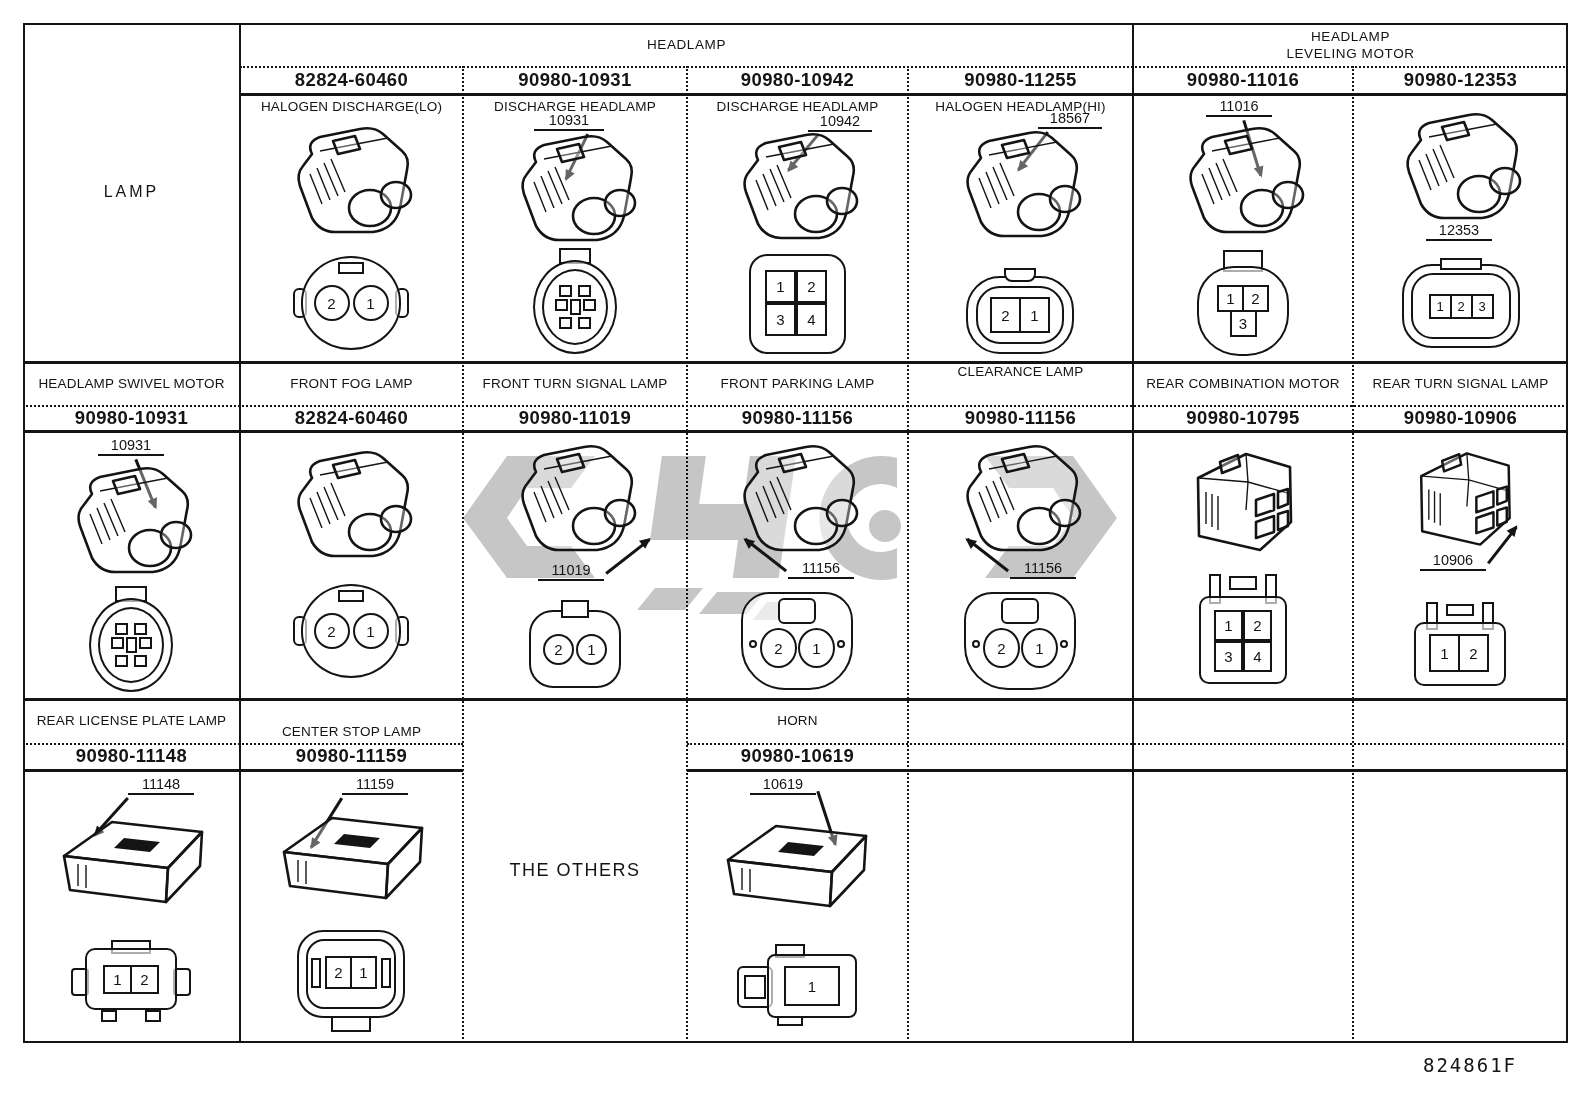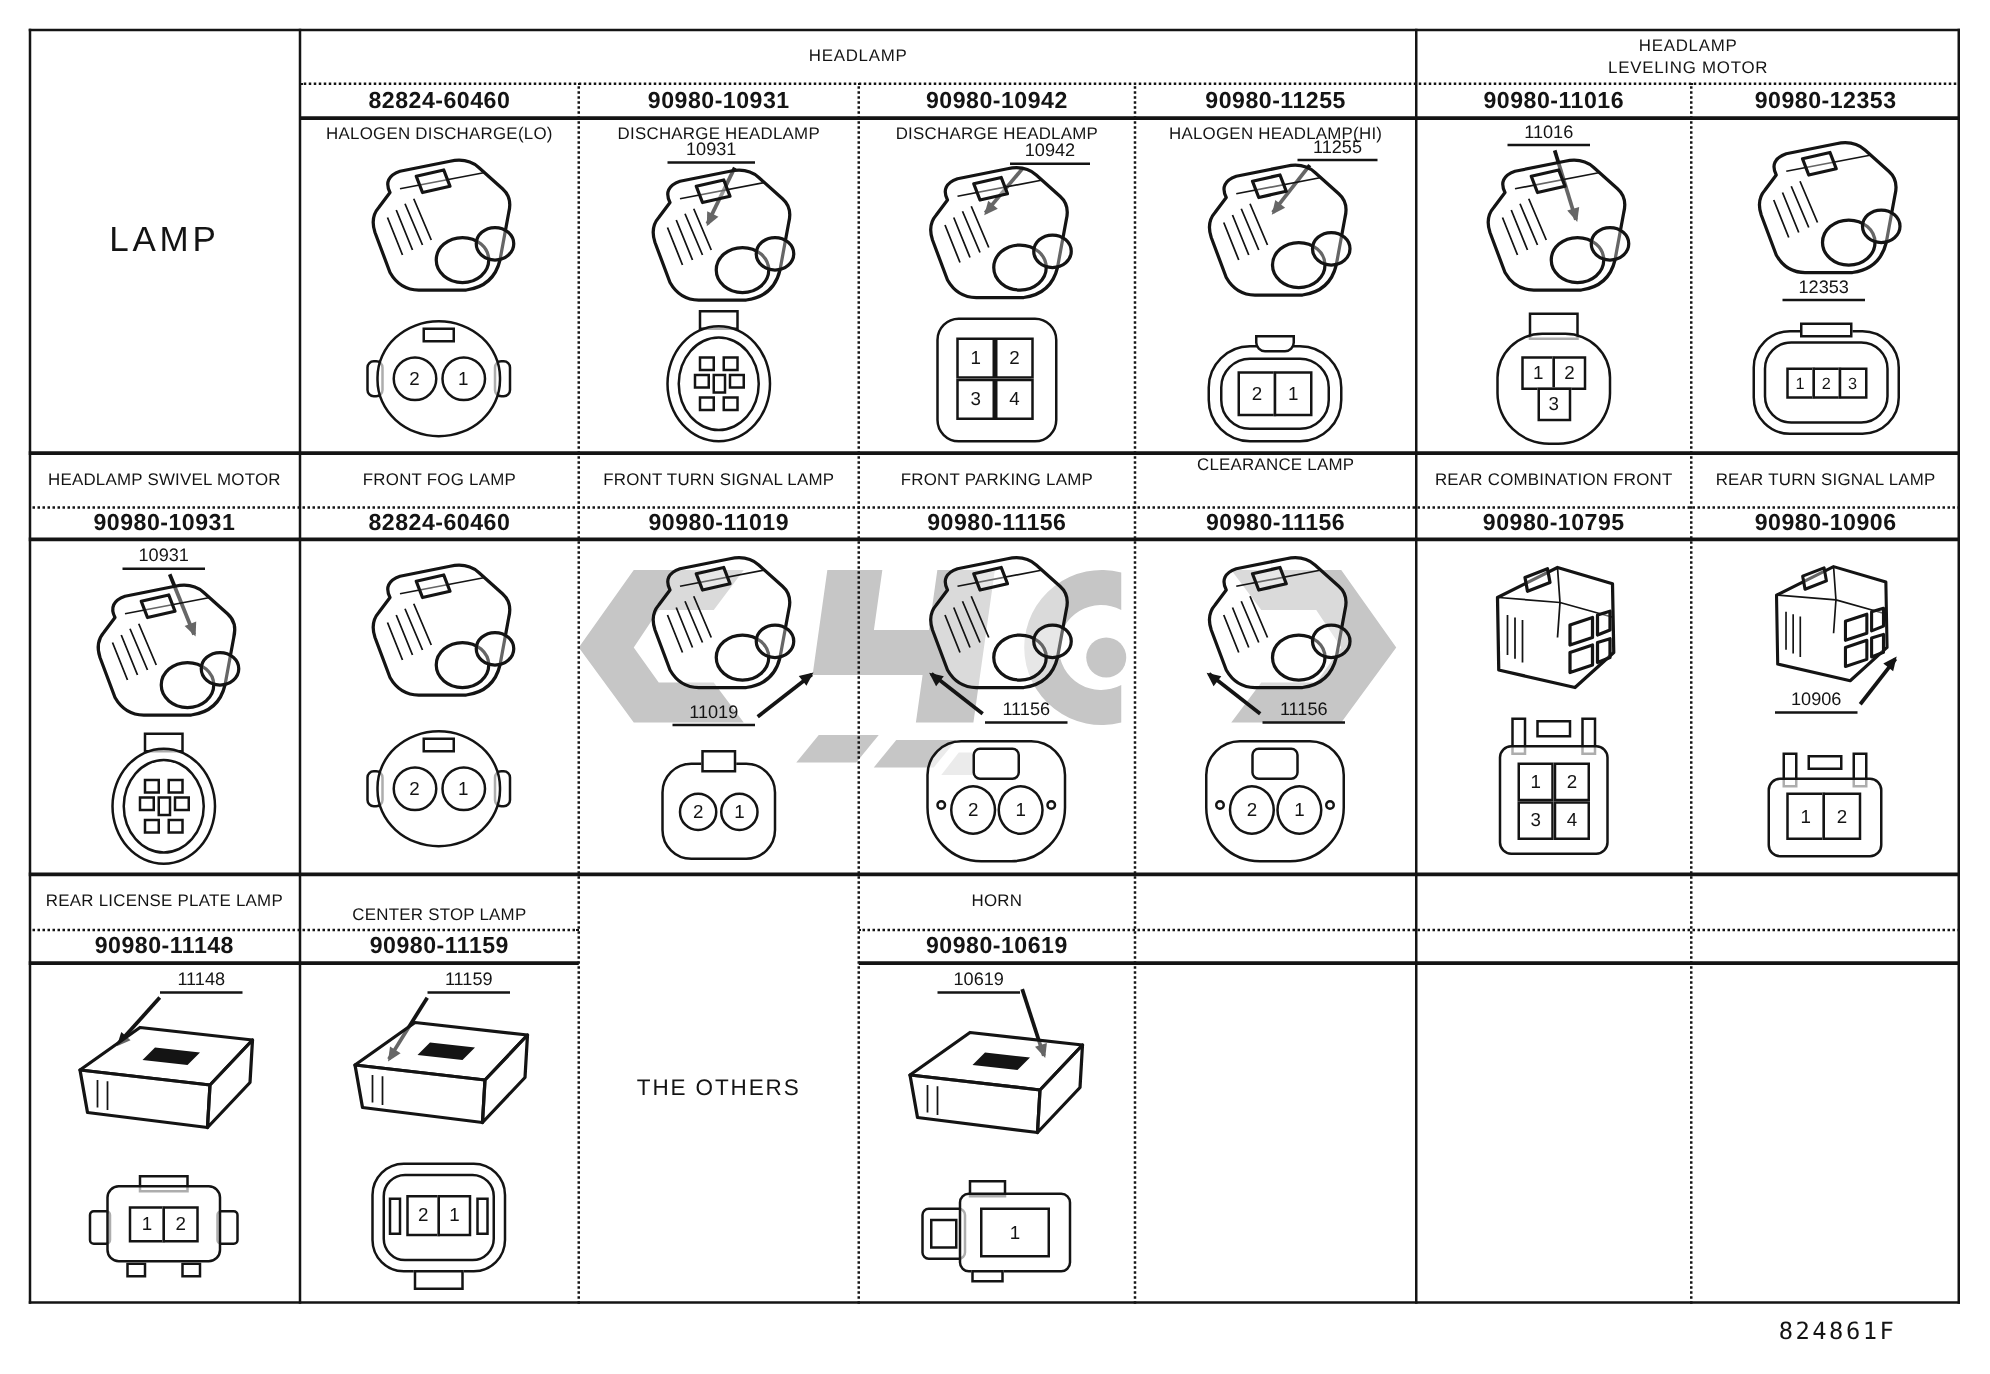--- a/index.html
+++ b/index.html
@@ -6,21 +6,21 @@
   html,body{width:1592px;height:1099px;background:#fff;font-family:"Liberation Sans",sans-serif;color:#141414}
   body{position:relative;overflow:hidden}
   .hline{position:absolute;background:#141414}
   .hdot{position:absolute;border-top:2px dotted #141414}
   .vline{position:absolute;background:#141414}
   .vdot{position:absolute;border-left:2px dotted #141414}
   .txt{position:absolute;display:flex;align-items:center;justify-content:center;text-align:center}
   .hdr{font-size:13.5px;letter-spacing:.6px}
   .pn{font-weight:bold;font-size:18.5px;letter-spacing:.4px}
   .lbl{font-size:13.5px;letter-spacing:.2px}
-  .big{font-size:28px;letter-spacing:3px}
+  .big{font-size:16px;letter-spacing:3px}
   .others{font-size:18px;letter-spacing:1.5px}
   .fig{font-family:"DejaVu Sans Mono",monospace;font-size:19px;letter-spacing:2px}
   .callout{position:absolute;font-size:14.5px;text-align:center;border-bottom:2px solid #141414;padding:0 4px 1px 4px;line-height:16px;background:transparent}
   .arrow{position:absolute;height:2.5px;background:#141414;transform-origin:0 50%}
   .arrow::after{content:"";position:absolute;right:-2px;top:50%;transform:translateY(-50%);
     border-left:11px solid #141414;border-top:5.5px solid transparent;border-bottom:5.5px solid transparent}
   .iso{position:absolute}
   .ln{fill:rgba(255,255,255,.35);stroke:#141414;stroke-width:2.6;stroke-linejoin:round}
   .lnt{fill:none;stroke:#141414;stroke-width:1.4}
   .fv{position:absolute}
@@ -138,21 +138,21 @@
     <span>DISCHARGE HEADLAMP</span>
   </div>
 <div class="txt lbl fg" style="left:910px;top:97px;width:221px;height:19px">
     <span>HALOGEN HEADLAMP(HI)</span>
   </div>
 
 <div class="callout fg" style="left:534px;top:112px;width:70px">10931</div>
 <div class="arrow fg" style="left:588px;top:133px;width:50px;transform:rotate(116deg)"></div>
 <div class="callout fg" style="left:808px;top:113px;width:64px">10942</div>
 <div class="arrow fg" style="left:818px;top:134px;width:46px;transform:rotate(130deg)"></div>
-<div class="callout fg" style="left:1038px;top:110px;width:64px">11255</div>
+<div class="callout fg" style="left:1038px;top:110px;width:64px">18567</div>
 <div class="arrow fg" style="left:1048px;top:131px;width:48px;transform:rotate(128deg)"></div>
 <div class="callout fg" style="left:1206px;top:98px;width:66px">11016</div>
 <div class="arrow fg" style="left:1244px;top:119px;width:58px;transform:rotate(73deg)"></div>
 <div class="callout fg" style="left:1426px;top:222px;width:66px">12353</div>
 
 <svg class="iso fg" style="left:276px;top:122px" width="150" height="122" viewBox="0 0 150 122">
     <use href="#iso-a"></use>
   </svg>
 <svg class="iso fg" style="left:500px;top:130px" width="150" height="122" viewBox="0 0 150 122">
     <use href="#iso-a"></use>
@@ -249,21 +249,21 @@
 <div class="txt lbl fg" style="left:463px;top:362px;width:224px;height:43px">
     <span>FRONT TURN SIGNAL LAMP</span>
   </div>
 <div class="txt lbl fg" style="left:687px;top:362px;width:221px;height:43px">
     <span>FRONT PARKING LAMP</span>
   </div>
 <div class="txt lbl fg" style="left:908px;top:350px;width:225px;height:43px">
     <span>CLEARANCE LAMP</span>
   </div>
 <div class="txt lbl fg" style="left:1133px;top:362px;width:220px;height:43px">
-    <span>REAR COMBINATION FRONT</span>
+    <span>REAR COMBINATION MOTOR</span>
   </div>
 <div class="txt lbl fg" style="left:1353px;top:362px;width:215px;height:43px">
     <span>REAR TURN SIGNAL LAMP</span>
   </div>
 
 <div class="txt pn fg" style="left:23px;top:405px;width:217px;height:26px">
     <span>90980-10931</span>
   </div>
 <div class="txt pn fg" style="left:240px;top:405px;width:223px;height:26px">
     <span>82824-60460</span>

